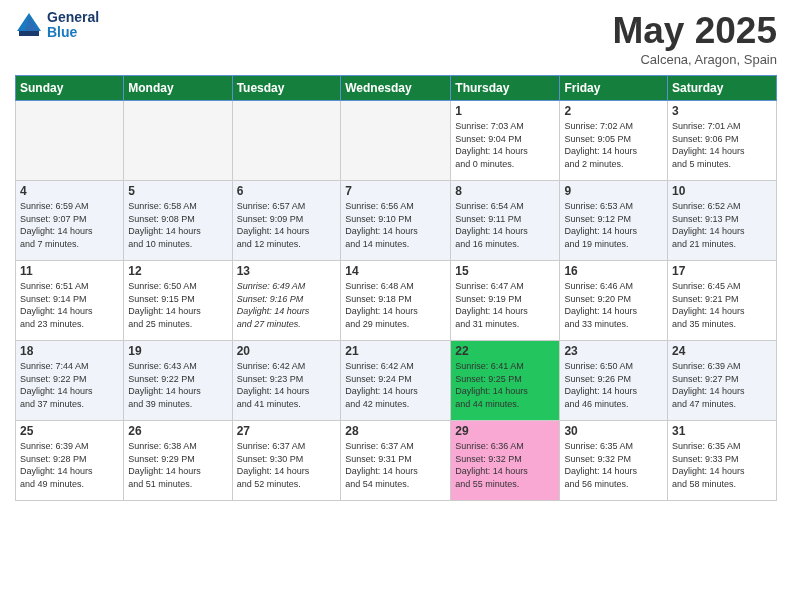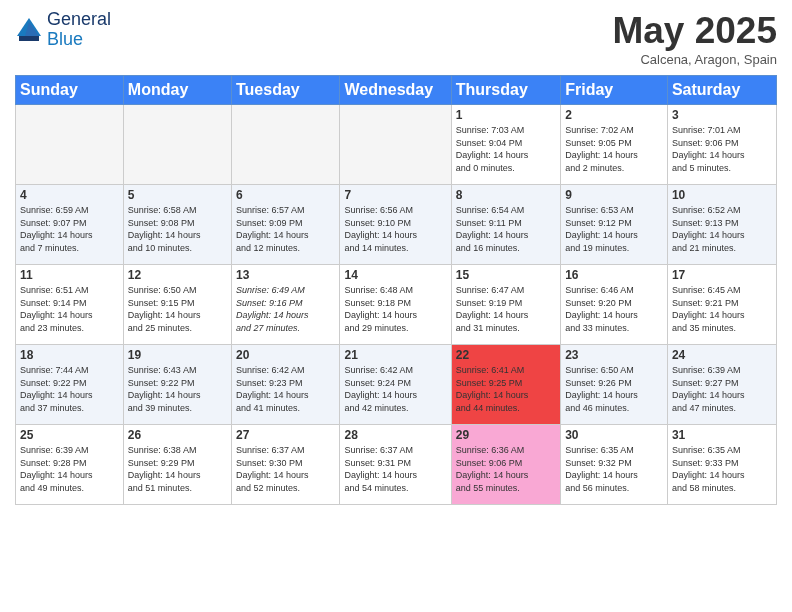--- a/index.html
+++ b/index.html
@@ -21,22 +21,22 @@
       justify-content: space-between;
       align-items: flex-start;
       margin-bottom: 8px;
     }
     .logo {
       display: flex;
       align-items: center;
       gap: 4px;
     }
     .logo-text {
-      font-size: 18px;
-      font-weight: normal;
+      font-size: 14px;
+      font-weight: bold;
       color: #1a3a6b;
       line-height: 1.1;
     }
     .logo-icon {
       width: 28px;
       height: 28px;
     }
     .title-block {
       text-align: right;
     }
@@ -48,23 +48,23 @@
     .subtitle {
       font-size: 13px;
       color: #555;
     }
     .calendar {
       width: 100%;
       border-collapse: collapse;
       border: 1px solid #ccc;
     }
     .calendar th {
-      background: #3b82f6;
+      background: #15803d;
       color: #fff;
-      font-size: 16px;
+      font-size: 12px;
       font-weight: bold;
       padding: 5px 4px;
       text-align: left;
       border: 1px solid #5a8fd0;
     }
     .calendar td {
       vertical-align: top;
       border: 1px solid #ccc;
       padding: 3px 4px;
       width: 113px;
@@ -275,21 +275,21 @@
 Daylight: 14 hours
 and 41 minutes.</div>
           </td>
           <td style="background: rgb(240, 244, 250);">
             <span class="day-num">21</span>
             <div class="day-info" style="white-space: pre-line;">Sunrise: 6:42 AM
 Sunset: 9:24 PM
 Daylight: 14 hours
 and 42 minutes.</div>
           </td>
-          <td style="background: #ef4444;">
+          <td style="background: #22c55e;">
             <span class="day-num">22</span>
             <div class="day-info" style="white-space: pre-line;">Sunrise: 6:41 AM
 Sunset: 9:25 PM
 Daylight: 14 hours
 and 44 minutes.</div>
           </td>
           <td style="background: rgb(240, 244, 250);">
             <span class="day-num">23</span>
             <div class="day-info" style="white-space: pre-line;">Sunrise: 6:50 AM
 Sunset: 9:26 PM
@@ -329,21 +329,21 @@
           <td style="background: rgb(255, 255, 255);">
             <span class="day-num">28</span>
             <div class="day-info" style="white-space: pre-line;">Sunrise: 6:37 AM
 Sunset: 9:31 PM
 Daylight: 14 hours
 and 54 minutes.</div>
           </td>
           <td style="background: #f9a8d4;">
             <span class="day-num">29</span>
             <div class="day-info" style="white-space: pre-line;">Sunrise: 6:36 AM
-Sunset: 9:06 PM
+Sunset: 9:32 PM
 Daylight: 14 hours
 and 55 minutes.</div>
           </td>
           <td style="background: rgb(255, 255, 255);">
             <span class="day-num">30</span>
             <div class="day-info" style="white-space: pre-line;">Sunrise: 6:35 AM
 Sunset: 9:32 PM
 Daylight: 14 hours
 and 56 minutes.</div>
           </td>

